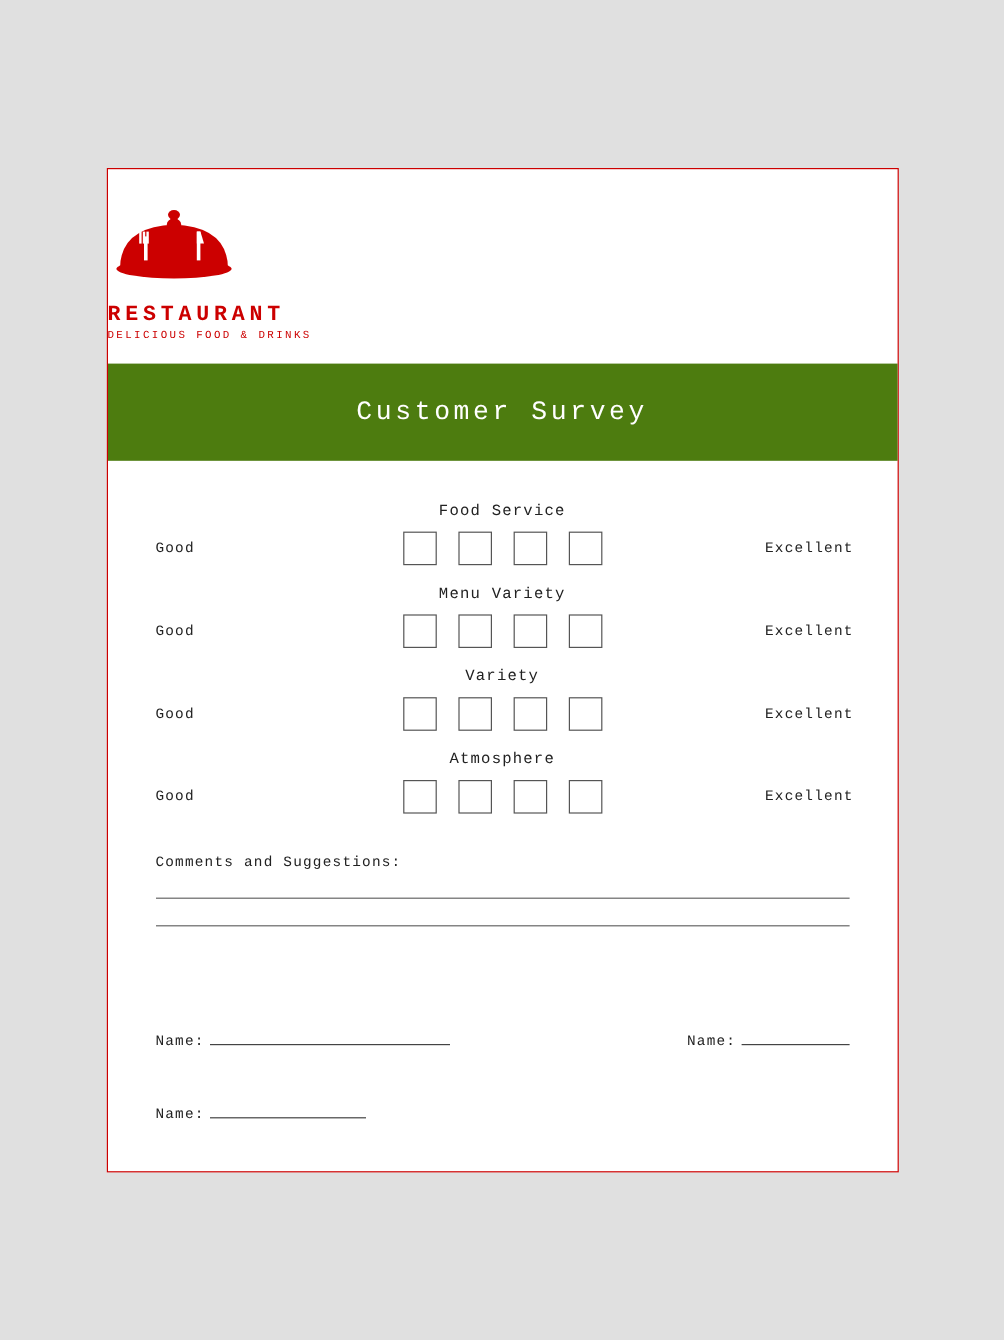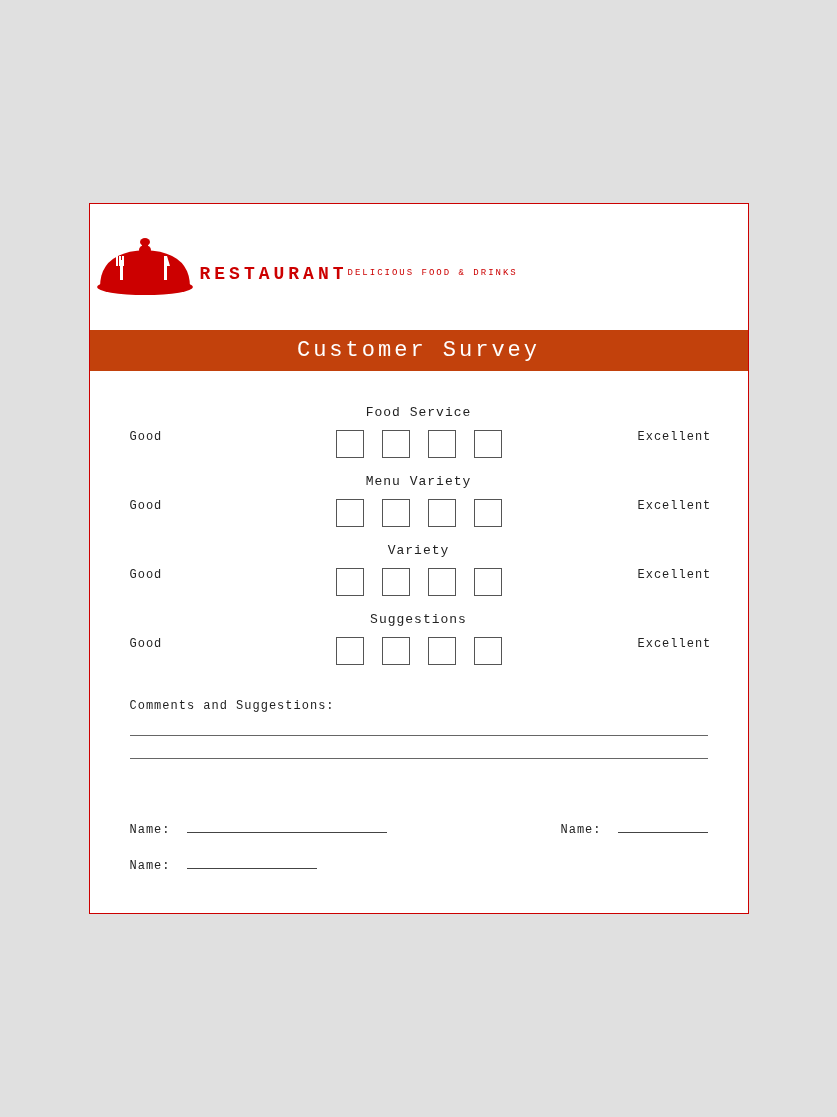--- a/index.html
+++ b/index.html
@@ -13,22 +13,22 @@
     }
     .page {
       width: 660px;
       background: #fff;
       border: 1.5px solid #c00;
       padding: 0;
       position: relative;
     }
     .logo-area {
       display: flex;
-      flex-direction: row;
-      align-items: center;
+      flex-direction: column;
+      align-items: flex-start;
       padding: 28px 0 18px 0;
     }
     .logo-icon {
       width: 110px;
       height: 80px;
     }
     .restaurant-name {
       color: #cc0000;
       font-size: 18px;
       font-weight: bold;
@@ -37,43 +37,43 @@
       font-family: 'Courier New', Courier, monospace;
     }
     .restaurant-sub {
       color: #cc0000;
       font-size: 9px;
       letter-spacing: 2px;
       margin-top: 2px;
       font-family: 'Courier New', Courier, monospace;
     }
     .red-banner {
-      background: #c2410c;
+      background: #4d7c0f;
       color: #fff;
       text-align: center;
       font-size: 22px;
       letter-spacing: 3px;
-      padding: 8px 0;
+      padding: 28px 0;
       font-family: 'Courier New', Courier, monospace;
     }
     .survey-section {
       padding: 18px 40px 10px 40px;
     }
     .category-label {
       text-align: center;
       font-size: 13px;
       letter-spacing: 1px;
       margin-bottom: 10px;
       margin-top: 16px;
       font-family: 'Courier New', Courier, monospace;
       color: #222;
     }
     .rating-row {
       display: flex;
-      align-items: flex-start;
+      align-items: center;
       justify-content: space-between;
       margin-bottom: 14px;
     }
     .rating-label {
       font-size: 12px;
       letter-spacing: 1px;
       color: #222;
       width: 70px;
       font-family: 'Courier New', Courier, monospace;
     }
@@ -115,21 +115,22 @@
       align-items: baseline;
       margin-bottom: 18px;
       font-size: 12px;
       letter-spacing: 1px;
       color: #222;
       font-family: 'Courier New', Courier, monospace;
     }
     .info-field {
       display: inline-flex;
       align-items: baseline;
-      gap: 16px;
+      gap: 4px;
+      margin-top: 25px;
     }
     .info-underline {
       border-bottom: 1px solid #444;
       display: inline-block;
       height: 14px;
       vertical-align: bottom;
     }
     .spacer { flex: 1; }
   </style>
 </head>
@@ -193,21 +194,21 @@
       <span class="rating-label">Good</span>
       <div class="checkboxes">
         <div class="cb"></div>
         <div class="cb"></div>
         <div class="cb"></div>
         <div class="cb"></div>
       </div>
       <span class="rating-label right">Excellent</span>
     </div>
 
-    <div class="category-label">Suggestions</div>
+    <div class="category-label">Atmosphere</div>
     <div class="rating-row">
       <span class="rating-label">Good</span>
       <div class="checkboxes">
         <div class="cb"></div>
         <div class="cb"></div>
         <div class="cb"></div>
         <div class="cb"></div>
       </div>
       <span class="rating-label right">Excellent</span>
     </div>

